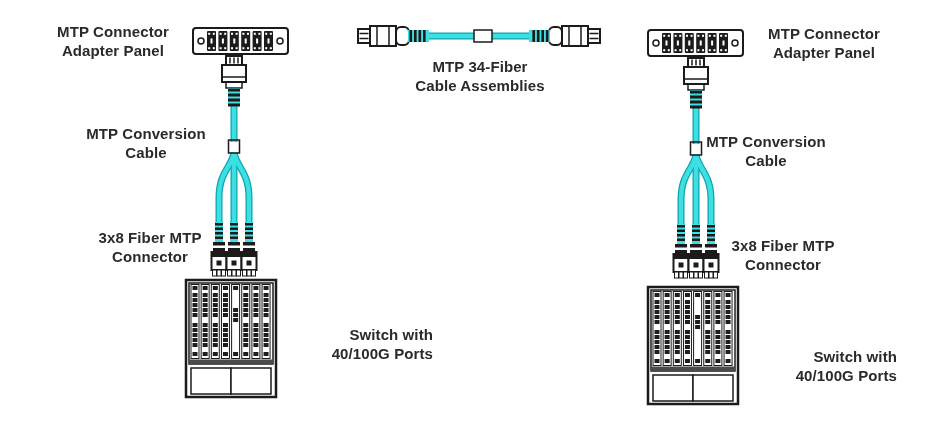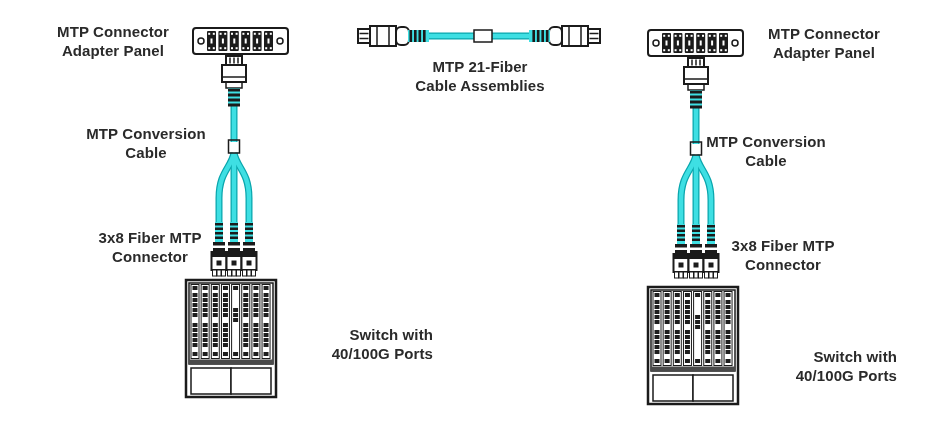--- a/index.html
+++ b/index.html
@@ -188,21 +188,21 @@
       <use href="#sconn" transform="translate(681,224)"></use>
       <use href="#sconn" transform="translate(696,224)"></use>
       <use href="#sconn" transform="translate(711,224)"></use>
     </g>
     <use href="#switch-chassis" transform="translate(648,287)"></use>
   </svg>
 
   <div class="lbl center" style="left:44px;  top:22px;  width:138px;">MTP Connector
 Adapter Panel</div>
 
-  <div class="lbl center" style="left:390px; top:57px;  width:180px;">MTP 21-Fiber
+  <div class="lbl center" style="left:390px; top:57px;  width:180px;">MTP 34-Fiber
 Cable Assemblies</div>
 
   <div class="lbl center" style="left:754px; top:24px;  width:140px;">MTP Connector
 Adapter Panel</div>
 
   <div class="lbl center" style="left:66px;  top:124px; width:160px;">MTP Conversion
 Cable</div>
 
   <div class="lbl center" style="left:686px; top:132px; width:160px;">MTP Conversion
 Cable</div>

